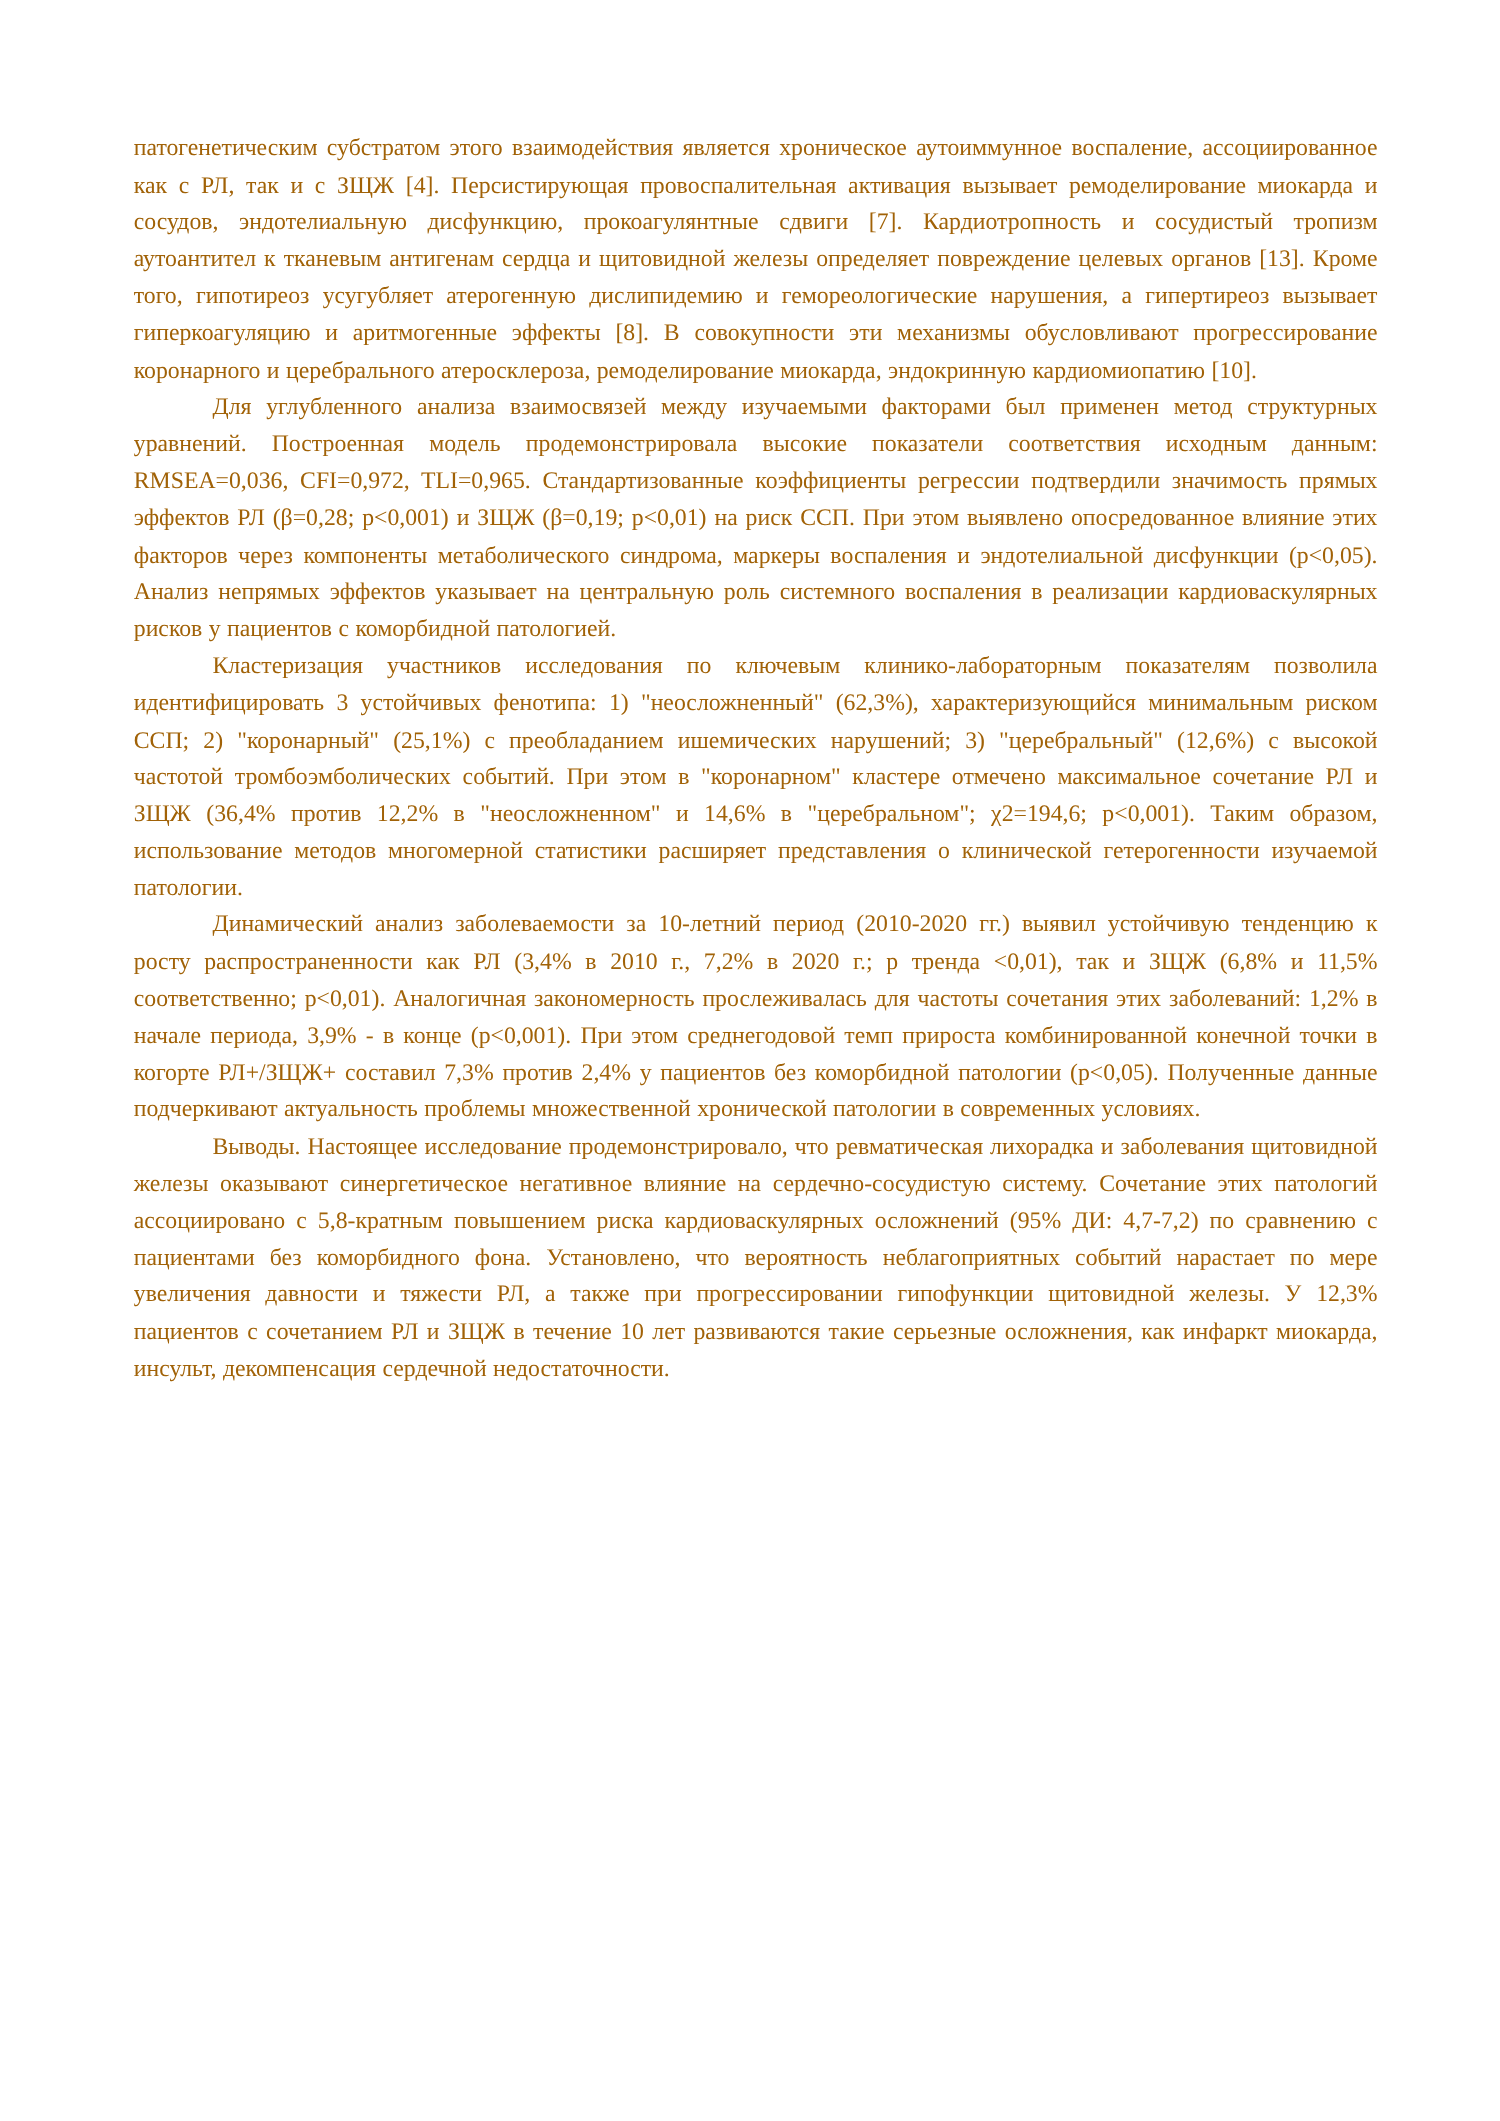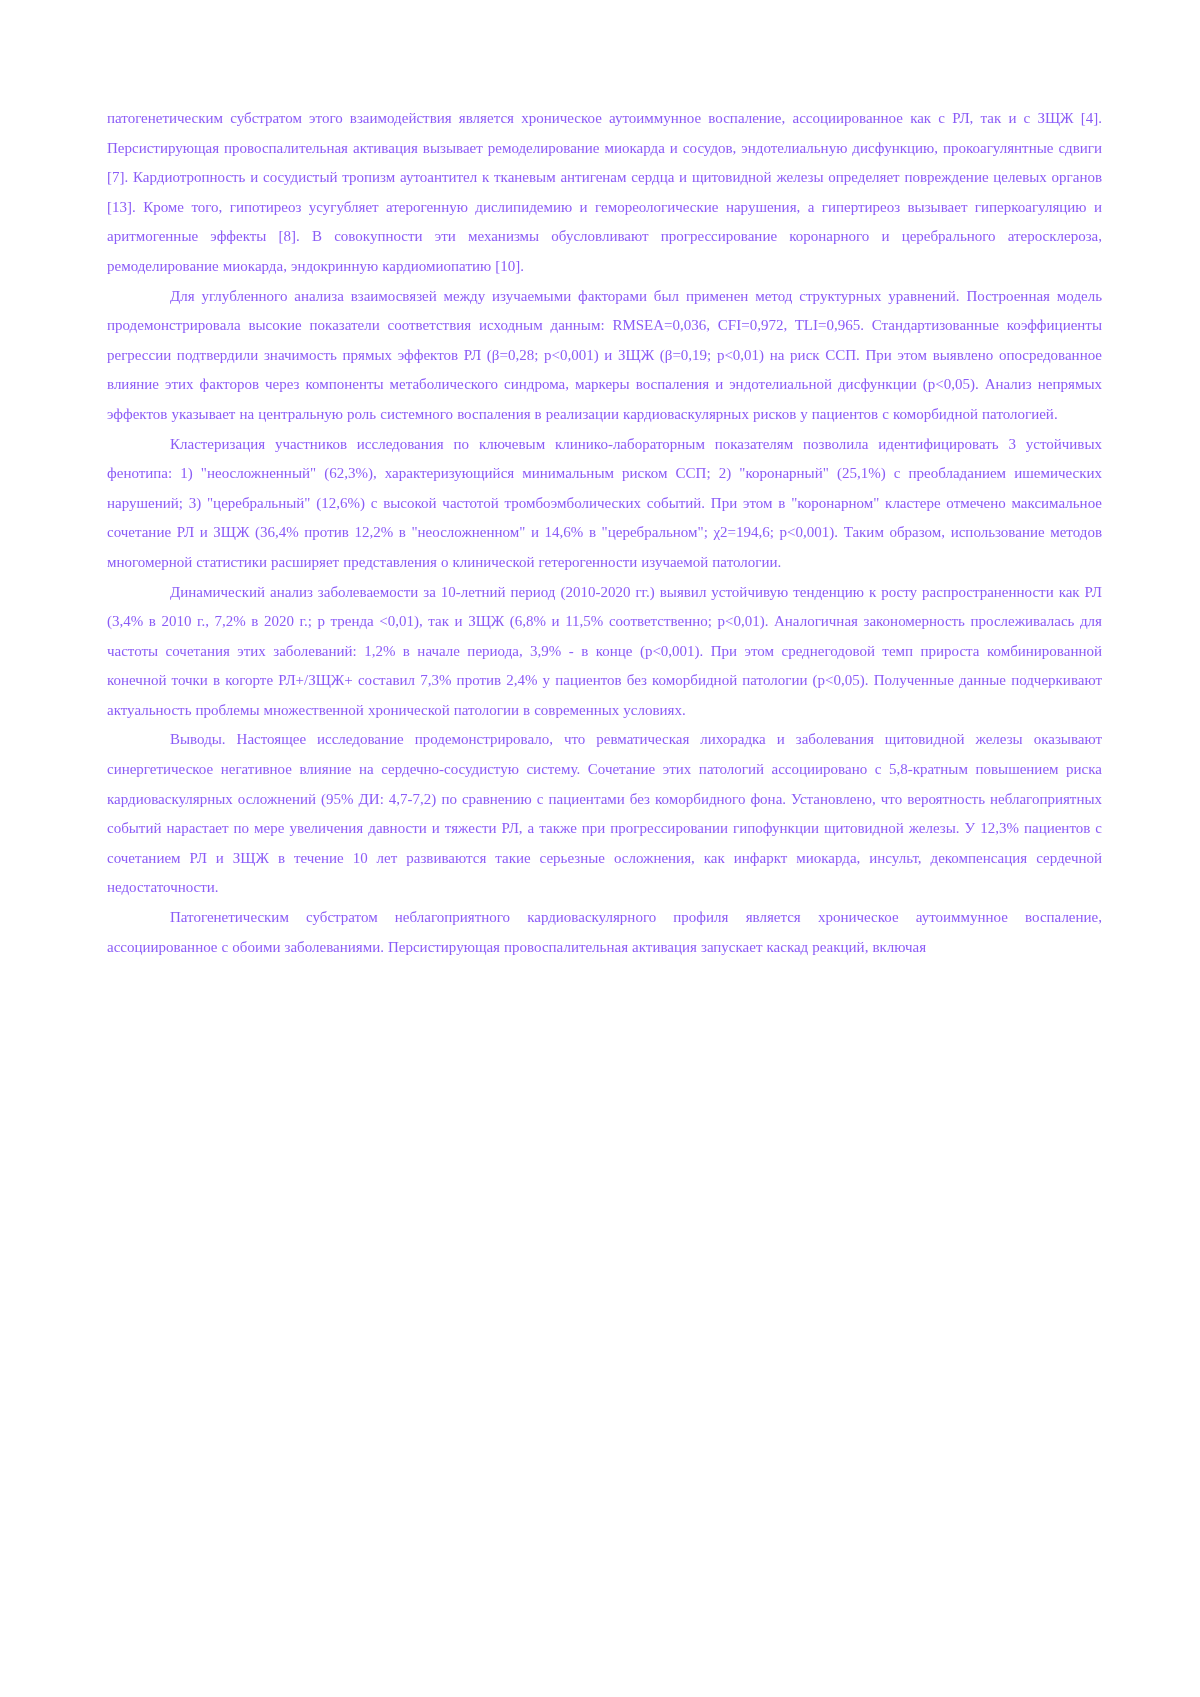--- a/index.html
+++ b/index.html
@@ -12,23 +12,23 @@
     width: 1200px;
     height: 1697px;
     margin: 0 auto;
     background: #ffffff;
     box-sizing: border-box;
     padding: 104px 98px 40px 107px;
     overflow: hidden;
   }
   .doc-body {
     font-family: "Liberation Serif", "DejaVu Serif", serif;
-    font-size: 15px;
+    font-size: 19px;
     line-height: 29.6px;
-    color: #8b5cf6;
+    color: #a16207;
   }
   .para {
     margin: 0;
     padding: 0;
     text-align: justify;
     word-spacing: 0.02em;
   }
   .para.indent {
     text-indent: 63px;
   }
@@ -39,15 +39,14 @@
 </head>
 <body>
 
 <div class="page">
   <div class="doc-body">
       <p class="para"><span>патогенетическим субстратом этого взаимодействия является хроническое аутоиммунное воспаление, ассоциированное как с РЛ, так и с ЗЩЖ [4]. Персистирующая провоспалительная активация вызывает ремоделирование миокарда и сосудов, эндотелиальную дисфункцию, прокоагулянтные сдвиги [7]. Кардиотропность и сосудистый тропизм аутоантител к тканевым антигенам сердца и щитовидной железы определяет повреждение целевых органов [13]. Кроме того, гипотиреоз усугубляет атерогенную дислипидемию и гемореологические нарушения, а гипертиреоз вызывает гиперкоагуляцию и аритмогенные эффекты [8]. В совокупности эти механизмы обусловливают прогрессирование коронарного и церебрального атеросклероза, ремоделирование миокарда, эндокринную кардиомиопатию [10].</span></p>
       <p class="para indent"><span>Для углубленного анализа взаимосвязей между изучаемыми факторами был применен метод структурных уравнений. Построенная модель продемонстрировала высокие показатели соответствия исходным данным: RMSEA=0,036, CFI=0,972, TLI=0,965. Стандартизованные коэффициенты регрессии подтвердили значимость прямых эффектов РЛ (β=0,28; p&lt;0,001) и ЗЩЖ (β=0,19; p&lt;0,01) на риск ССП. При этом выявлено опосредованное влияние этих факторов через компоненты метаболического синдрома, маркеры воспаления и эндотелиальной дисфункции (p&lt;0,05). Анализ непрямых эффектов указывает на центральную роль системного воспаления в реализации кардиоваскулярных рисков у пациентов с коморбидной патологией.</span></p>
       <p class="para indent"><span>Кластеризация участников исследования по ключевым клинико-лабораторным показателям позволила идентифицировать 3 устойчивых фенотипа: 1) "неосложненный" (62,3%), характеризующийся минимальным риском ССП; 2) "коронарный" (25,1%) с преобладанием ишемических нарушений; 3) "церебральный" (12,6%) с высокой частотой тромбоэмболических событий. При этом в "коронарном" кластере отмечено максимальное сочетание РЛ и ЗЩЖ (36,4% против 12,2% в "неосложненном" и 14,6% в "церебральном"; χ2=194,6; p&lt;0,001). Таким образом, использование методов многомерной статистики расширяет представления о клинической гетерогенности изучаемой патологии.</span></p>
       <p class="para indent"><span>Динамический анализ заболеваемости за 10-летний период (2010-2020 гг.) выявил устойчивую тенденцию к росту распространенности как РЛ (3,4% в 2010 г., 7,2% в 2020 г.; p тренда &lt;0,01), так и ЗЩЖ (6,8% и 11,5% соответственно; p&lt;0,01). Аналогичная закономерность прослеживалась для частоты сочетания этих заболеваний: 1,2% в начале периода, 3,9% - в конце (p&lt;0,001). При этом среднегодовой темп прироста комбинированной конечной точки в когорте РЛ+/ЗЩЖ+ составил 7,3% против 2,4% у пациентов без коморбидной патологии (p&lt;0,05). Полученные данные подчеркивают актуальность проблемы множественной хронической патологии в современных условиях.</span></p>
       <p class="para indent"><strong>Выводы.</strong> <span>Настоящее исследование продемонстрировало, что ревматическая лихорадка и заболевания щитовидной железы оказывают синергетическое негативное влияние на сердечно-сосудистую систему. Сочетание этих патологий ассоциировано с 5,8-кратным повышением риска кардиоваскулярных осложнений (95% ДИ: 4,7-7,2) по сравнению с пациентами без коморбидного фона. Установлено, что вероятность неблагоприятных событий нарастает по мере увеличения давности и тяжести РЛ, а также при прогрессировании гипофункции щитовидной железы. У 12,3% пациентов с сочетанием РЛ и ЗЩЖ в течение 10 лет развиваются такие серьезные осложнения, как инфаркт миокарда, инсульт, декомпенсация сердечной недостаточности.</span></p>
-      <p class="para indent"><span>Патогенетическим субстратом неблагоприятного кардиоваскулярного профиля является хроническое аутоиммунное воспаление, ассоциированное с обоими заболеваниями. Персистирующая провоспалительная активация запускает каскад реакций, включая</span></p>
     </div>
 </div>
 
 </body></html>

